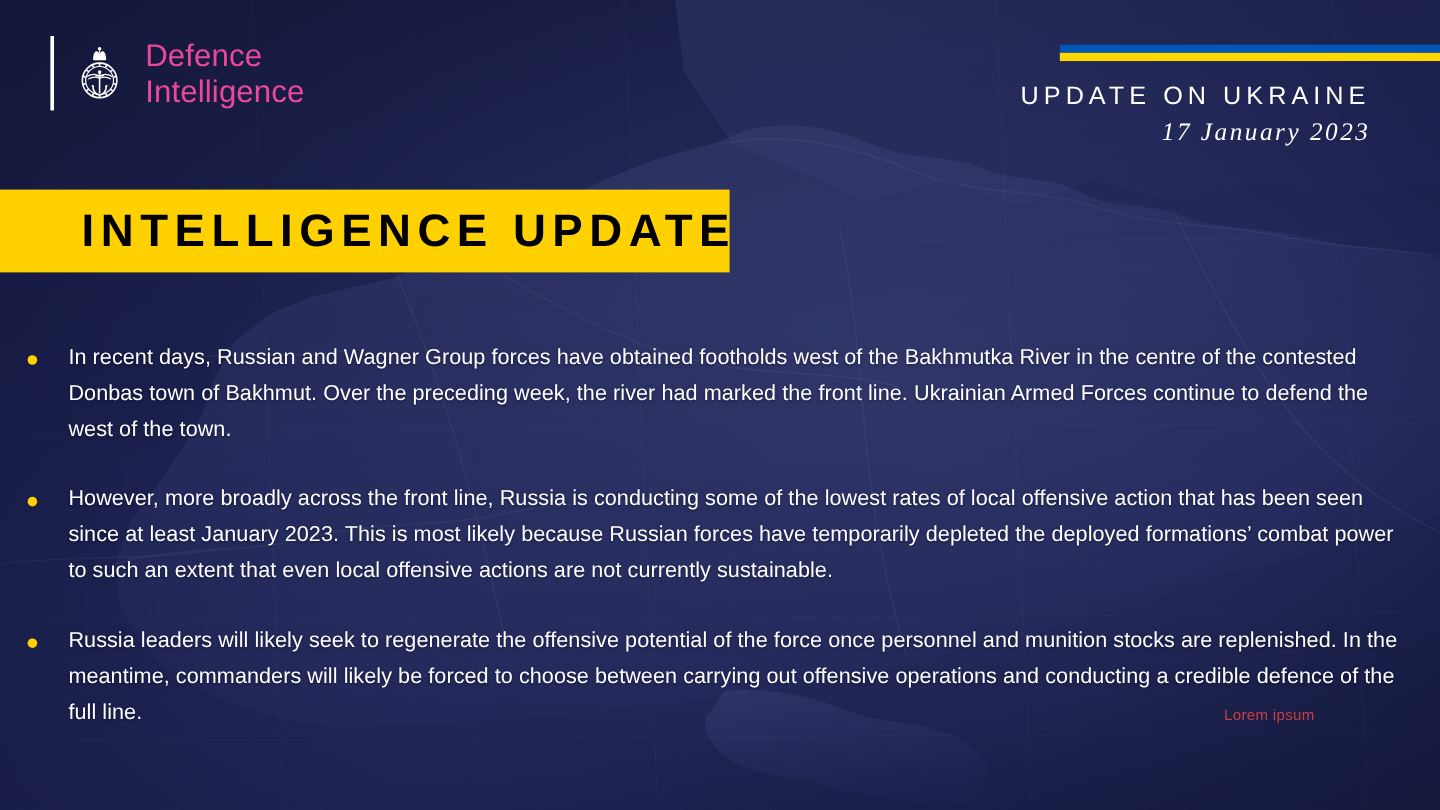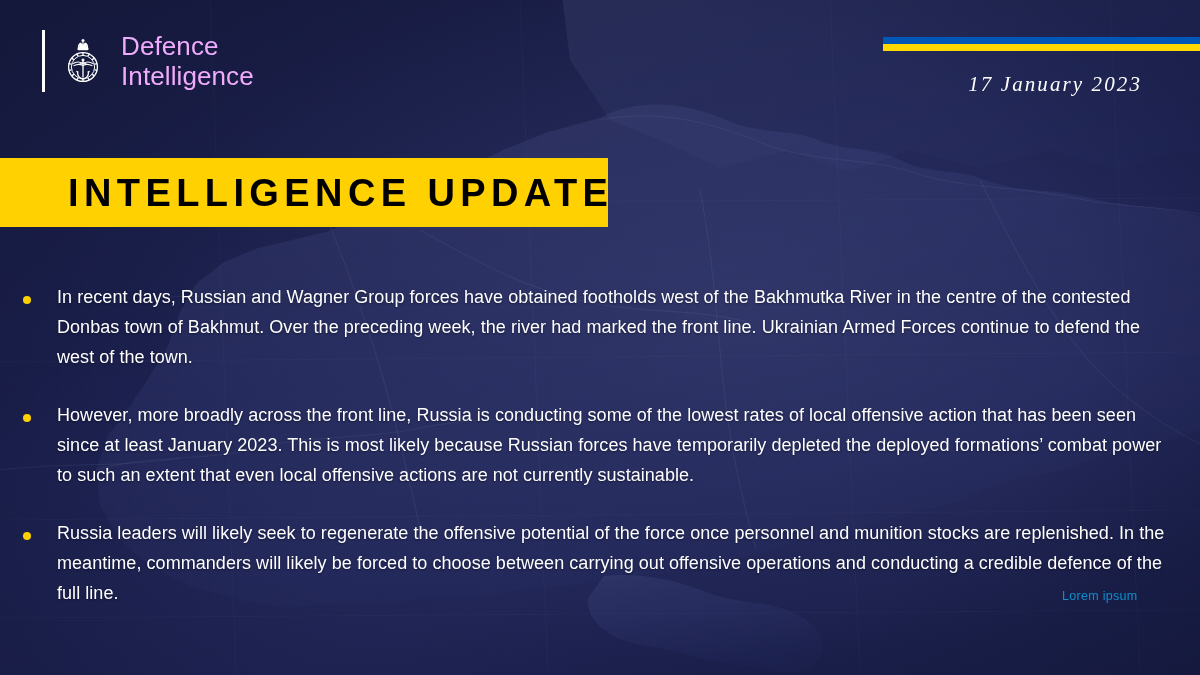--- a/index.html
+++ b/index.html
@@ -39,21 +39,21 @@
   }
 
   
   .logo-block {
     position:absolute; left:42px; top:30px;
     display:flex; align-items:center; height:62px;
   }
   .logo-rule { width:3px; height:62px; background:#ffffff; margin-right:16px; }
   .crest { width:46px; height:58px; display:block; }
   .logo-text {
-    margin-left:14px; color:#f0abfc;
+    margin-left:14px; color:#ec4899;
     font-size:26px; line-height:30px; font-weight:400;
     letter-spacing:.1px; white-space:nowrap;
   }
 
   .flagbar {
     position:absolute; left:883px; top:37px; width:317px; height:14px;
     overflow:hidden;
   }
   .flagbar .blue { height:7px; background:#0057b7; }
   .flagbar .yellow { height:7px; background:#ffd700; }
@@ -97,24 +97,23 @@
   .bullet-text {
     color:#ffffff;
     font-size:18px; line-height:30px;
     font-weight:400; letter-spacing:.05px;
     text-shadow:0 1px 2px rgba(8,10,28,.55);
   }
 
   
   .lorem {
     position:absolute; left:1020px; top:589px;
-    color:#0ea5e9; opacity:.82;
+    color:#ef4444; opacity:.82;
     font-size:12.5px; letter-spacing:.3px;
     line-height:15px;
-    margin-left:42px;
   }
 </style>
 </head>
 <body>
 
 <div id="slide">
 
   <div class="bg-base"></div>
 
   <svg class="bg-map" viewBox="0 0 1200 675" preserveAspectRatio="none">
@@ -233,20 +232,21 @@
       <div>Intelligence</div>
     </div>
   </div>
 
   <div class="flagbar">
     <div class="blue"></div>
     <div class="yellow"></div>
   </div>
 
   <div class="header-right">
+    <div class="header-title">UPDATE ON UKRAINE</div>
     <div class="header-date">17 January 2023</div>
   </div>
 
   <div class="banner">
     <div class="banner-text">INTELLIGENCE UPDATE</div>
   </div>
 
   <div class="bullets">
     <div class="bullet">
       <span class="bullet-dot"></span>

